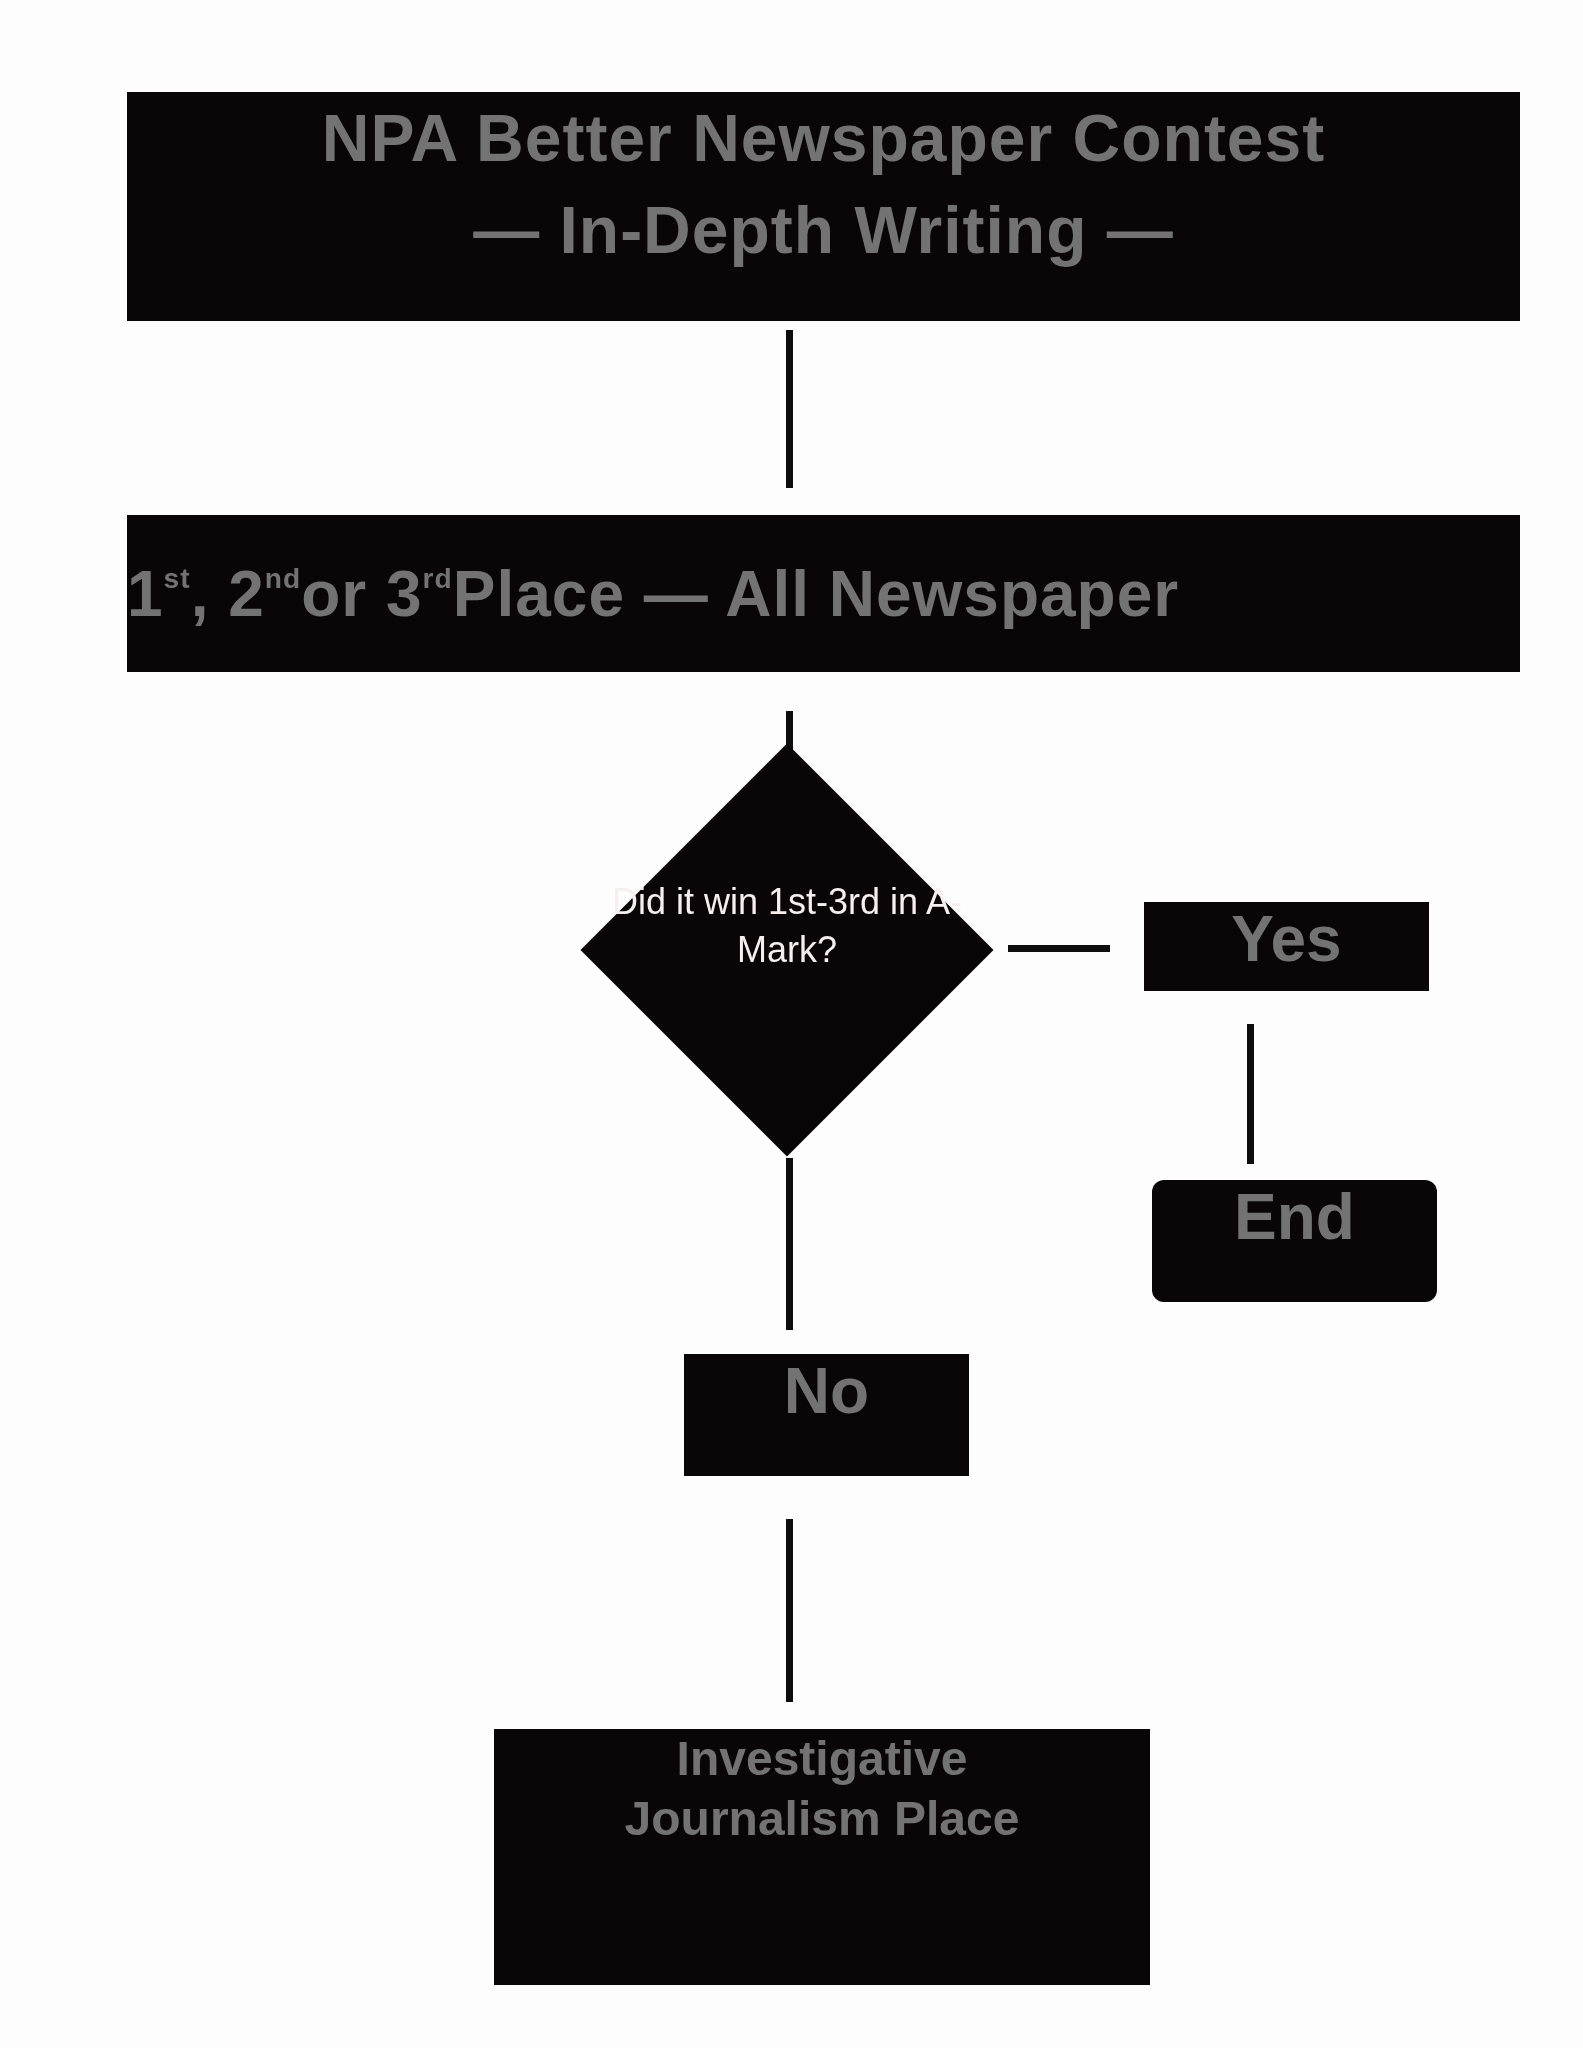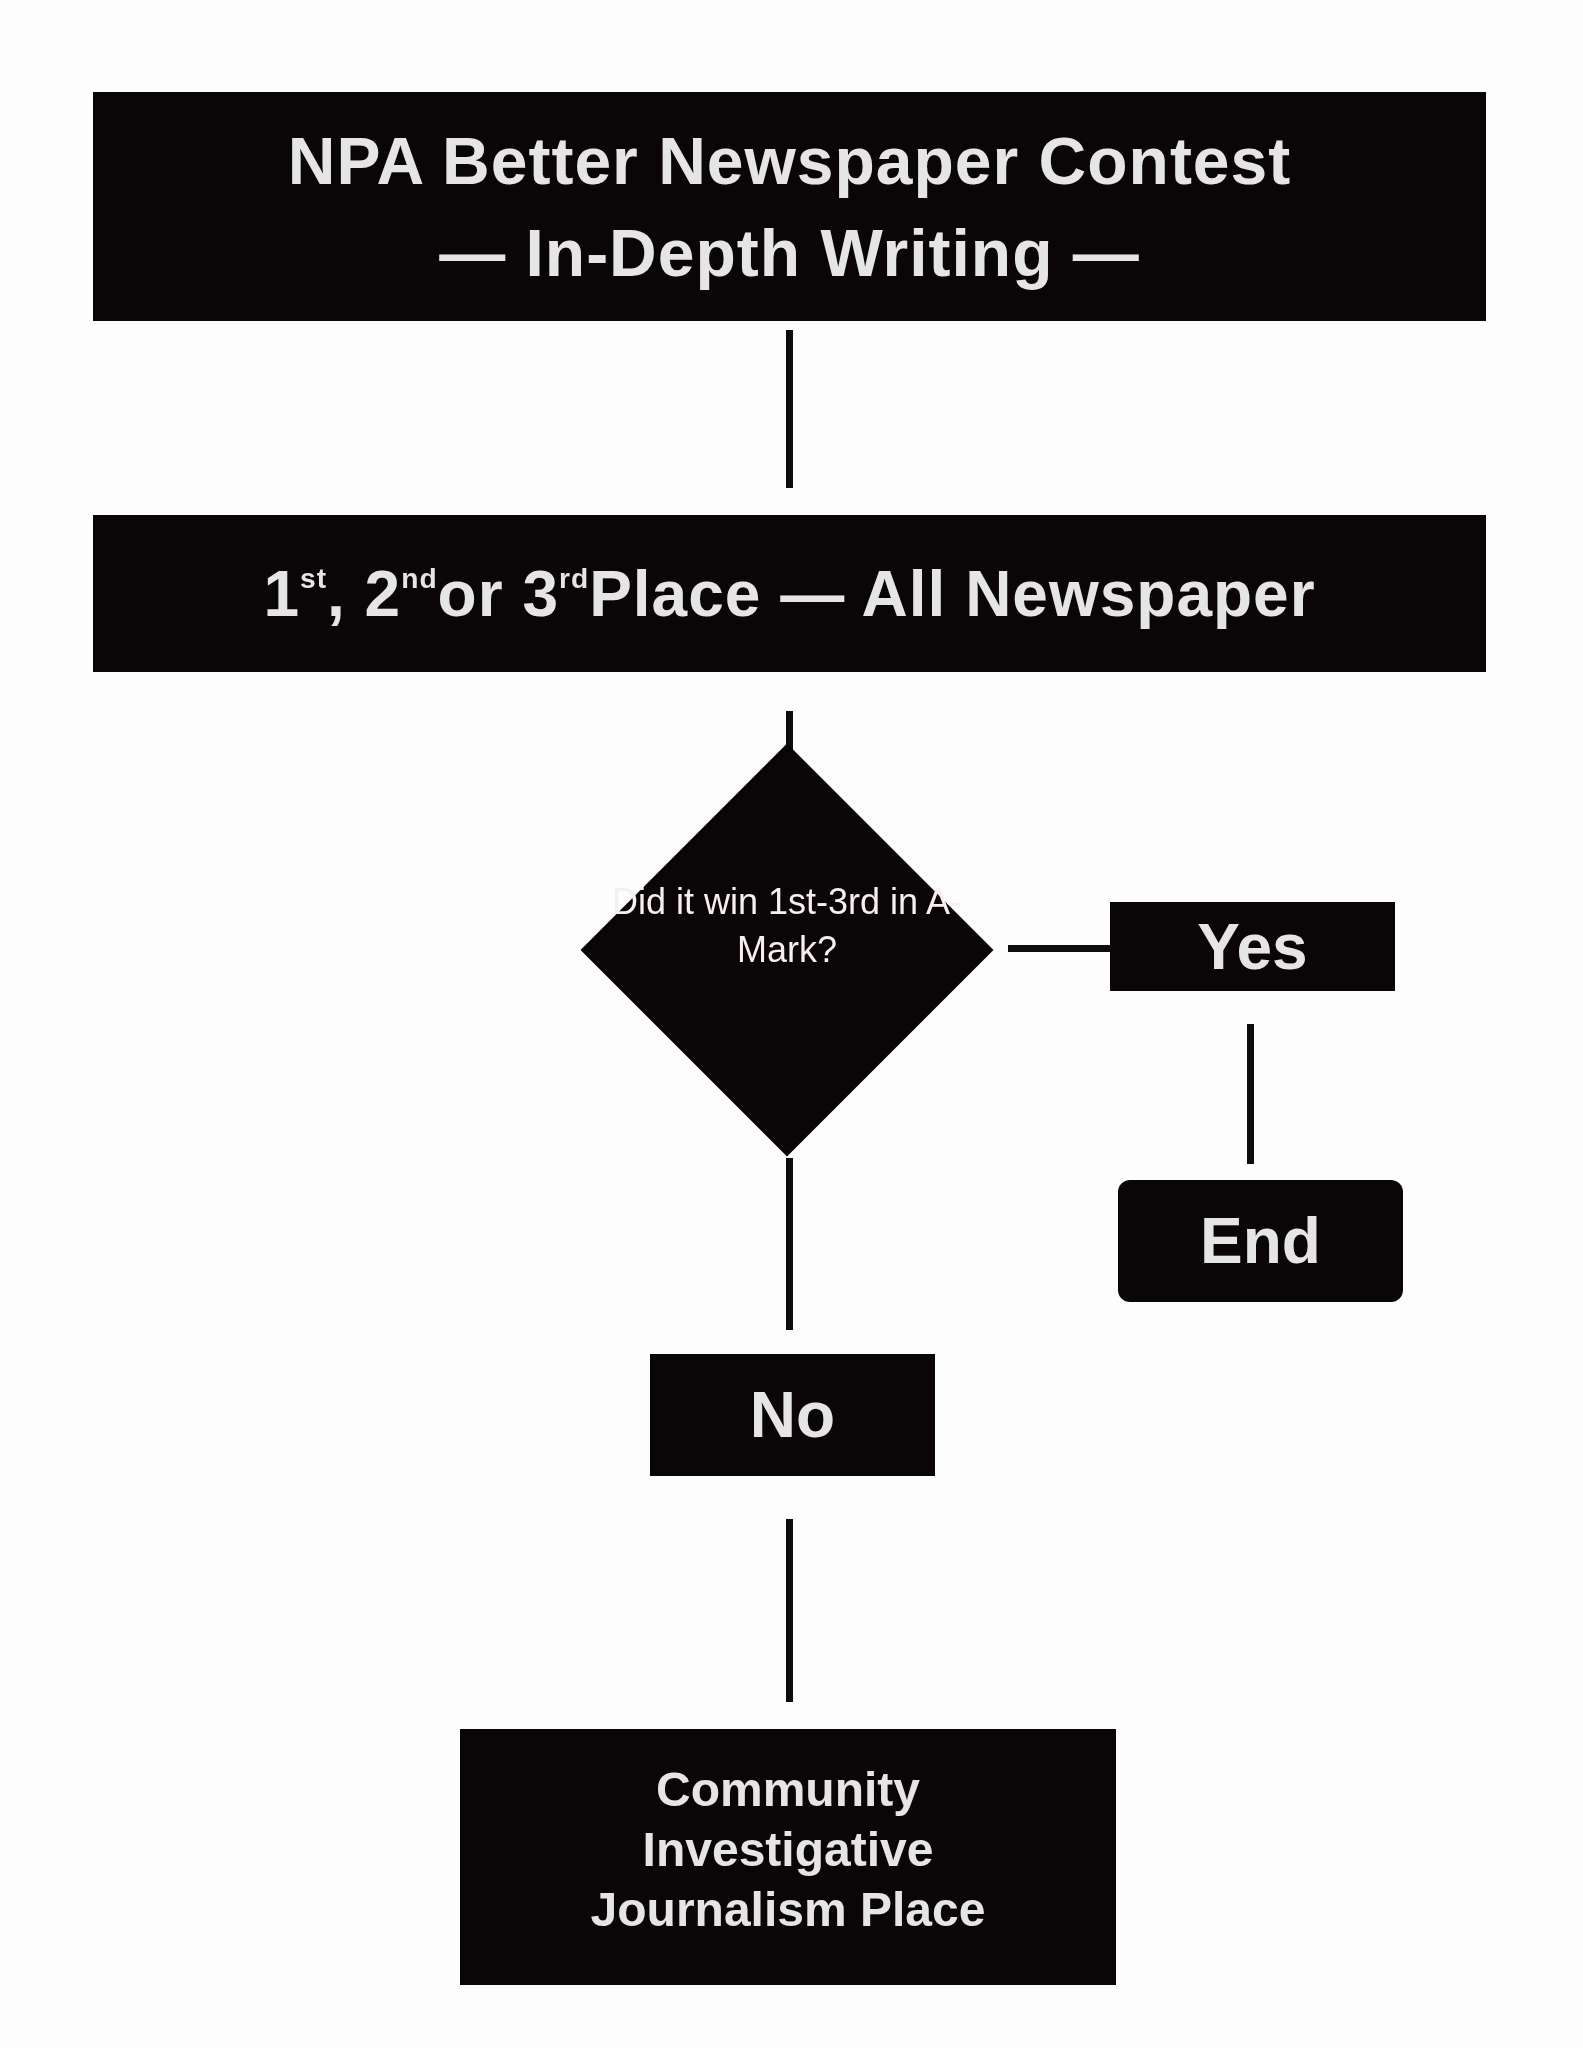--- a/index.html
+++ b/index.html
@@ -6,27 +6,28 @@
   .canvas{
     position:relative;
     width:1583px;height:2048px;
     background:#fdfdfd;
     font-family:"Liberation Sans", sans-serif;
     overflow:hidden;
   }
   .node{
     position:absolute;
     background:#0a0607;
-    color:#e5e5e5;
+    color:#737373;
     display:flex;
     flex-direction:column;
     align-items:center;
-    justify-content:center;
+    justify-content:flex-start;
     text-align:center;
     font-weight:700;
+    margin-left:34px;
   }
   .node .ln{display:block;}
   .title-box{left:93px;top:92px;width:1393px;height:229px;font-size:66px;line-height:92px;letter-spacing:1px;}
   .division-box{left:93px;top:515px;width:1393px;height:157px;font-size:64px;letter-spacing:1px;flex-direction:row;}
   .division-box sup{font-size:0.44em;position:relative;top:-0.52em;line-height:0;}
   .yes-box{left:1110px;top:902px;width:285px;height:89px;font-size:64px;}
   .end-box{left:1118px;top:1180px;width:285px;height:122px;font-size:64px;border-radius:12px;}
   .no-box{left:650px;top:1354px;width:285px;height:122px;font-size:64px;}
   .prize-box{left:460px;top:1729px;width:656px;height:256px;font-size:48px;line-height:60px;padding-bottom:14px;box-sizing:border-box;}
   .diamond{
@@ -101,18 +102,17 @@
 
   <div class="connector c-v" id="c5"></div>
 
   <div class="node no-box">
     <span>No</span>
   </div>
 
   <div class="connector c-v" id="c6"></div>
 
   <div class="node prize-box">
-    <span class="ln">Community</span>
     <span class="ln">Investigative</span>
     <span class="ln">Journalism Place</span>
   </div>
 
 </div>
 
 </body></html>

